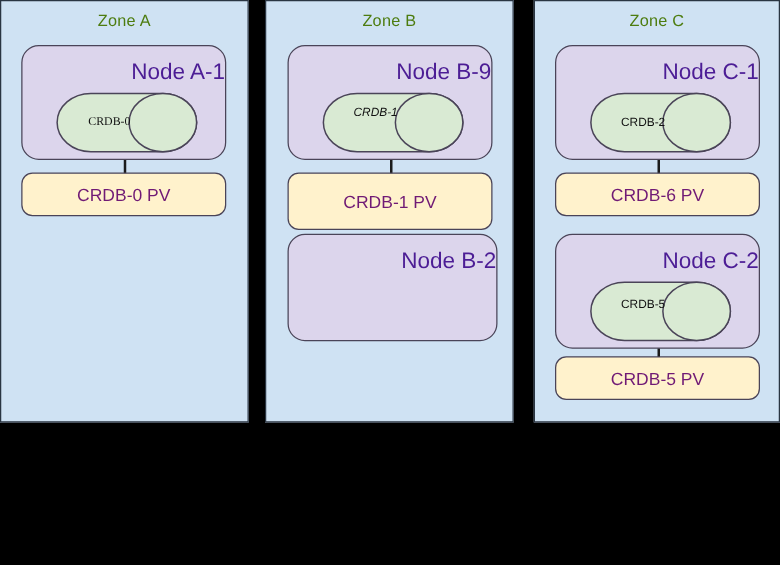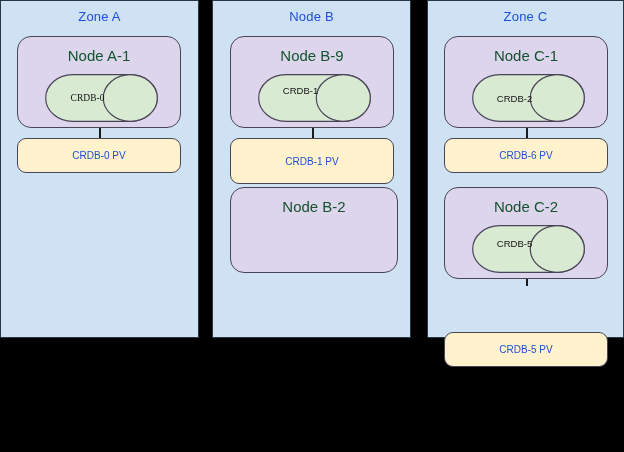--- a/index.html
+++ b/index.html
@@ -28,52 +28,52 @@
     border: 1px solid #2a3542;
     box-sizing: border-box;
   }
   .zone-label {
     position: absolute;
     left: 0;
     right: 0;
     top: 8px;
     text-align: center;
     font-size: 13px;
-    color: #1d4ed8;
+    color: #4d7c0f;
     letter-spacing: 0.2px;
   }
   .node {
     position: absolute;
     background: #dcd5ec;
     border: 1px solid #4a4458;
     border-radius: 14px;
     box-sizing: border-box;
   }
   .node-label {
     position: absolute;
     left: 0;
     right: 0;
     top: 10px;
-    text-align: center;
-    font-size: 15px;
-    color: #14532d;
+    text-align: right;
+    font-size: 18px;
+    color: #4c1d95;
   }
   .pv {
     position: absolute;
     background: #fff2cc;
     border: 1px solid #4a4458;
     border-radius: 9px;
     box-sizing: border-box;
     display: flex;
     align-items: center;
     justify-content: center;
   }
   .pv-label {
-    font-size: 10px;
-    color: #1d4ed8;
+    font-size: 14px;
+    color: #701a75;
   }
   .cylinder {
     position: absolute;
   }
   .cylinder svg {
     display: block;
     overflow: visible;
   }
   .cyl-label {
     position: absolute;
@@ -109,27 +109,27 @@
       <svg width="113" height="48" viewBox="0 0 113 48">
         <path d="M 85.3 0.7 L 27.7 0.7 A 27 23.3 0 0 0 27.7 47.3 L 85.3 47.3 A 27 23.3 0 0 0 85.3 0.7 Z" fill="#d9ead3" stroke="#4a4458" stroke-width="1.2"></path>
         <ellipse cx="85.3" cy="24" rx="27" ry="23.3" fill="#d9ead3" stroke="#4a4458" stroke-width="1.2"></ellipse>
       </svg>
       <div class="cyl-label">CRDB-0</div>
     </div>
     <div class="pv" style="left: 17px; top: 138px; width: 164px; height: 35px;">
       <span class="pv-label">CRDB-0 PV</span>
     </div>
     <div class="zone" style="left: 212px; top: 0px; width: 199px; height: 338px;">
-      <div class="zone-label">Node B</div>
+      <div class="zone-label">Zone B</div>
     </div>
     <div class="connector" style="left: 312px; top: 121px; height: 18px;"></div>
     <div class="node" style="left: 230px; top: 36px; width: 164px; height: 92px;">
       <div class="node-label">Node B-9</div>
     </div>
-    <div class="cylinder" style="left: 258px; top: 74px; width: 113px; height: 32px;">
+    <div class="cylinder" style="left: 258px; top: 74px; width: 113px; height: 32px; font-style: italic;">
       <svg width="113" height="48" viewBox="0 0 113 48">
         <path d="M 85.3 0.7 L 27.7 0.7 A 27 23.3 0 0 0 27.7 47.3 L 85.3 47.3 A 27 23.3 0 0 0 85.3 0.7 Z" fill="#d9ead3" stroke="#4a4458" stroke-width="1.2"></path>
         <ellipse cx="85.3" cy="24" rx="27" ry="23.3" fill="#d9ead3" stroke="#4a4458" stroke-width="1.2"></ellipse>
       </svg>
       <div class="cyl-label">CRDB-1</div>
     </div>
     <div class="node" style="left: 230px; top: 187px; width: 168px; height: 86px; padding-left: 31px;">
       <div class="node-label">Node B-2</div>
     </div>
     <div class="pv" style="left: 230px; top: 138px; width: 164px; height: 46px;">
@@ -156,16 +156,16 @@
     <div class="cylinder" style="left: 472px; top: 225px; width: 113px; height: 36px;">
       <svg width="113" height="48" viewBox="0 0 113 48">
         <path d="M 85.3 0.7 L 27.7 0.7 A 27 23.3 0 0 0 27.7 47.3 L 85.3 47.3 A 27 23.3 0 0 0 85.3 0.7 Z" fill="#d9ead3" stroke="#4a4458" stroke-width="1.2"></path>
         <ellipse cx="85.3" cy="24" rx="27" ry="23.3" fill="#d9ead3" stroke="#4a4458" stroke-width="1.2"></ellipse>
       </svg>
       <div class="cyl-label">CRDB-5</div>
     </div>
     <div class="pv" style="left: 444px; top: 138px; width: 164px; height: 35px;">
       <span class="pv-label">CRDB-6 PV</span>
     </div>
-    <div class="pv" style="left: 444px; top: 285px; width: 164px; height: 35px; margin-top: 47px;">
+    <div class="pv" style="left: 444px; top: 285px; width: 164px; height: 35px;">
       <span class="pv-label">CRDB-5 PV</span>
     </div>
   </div>
 
 </body></html>

